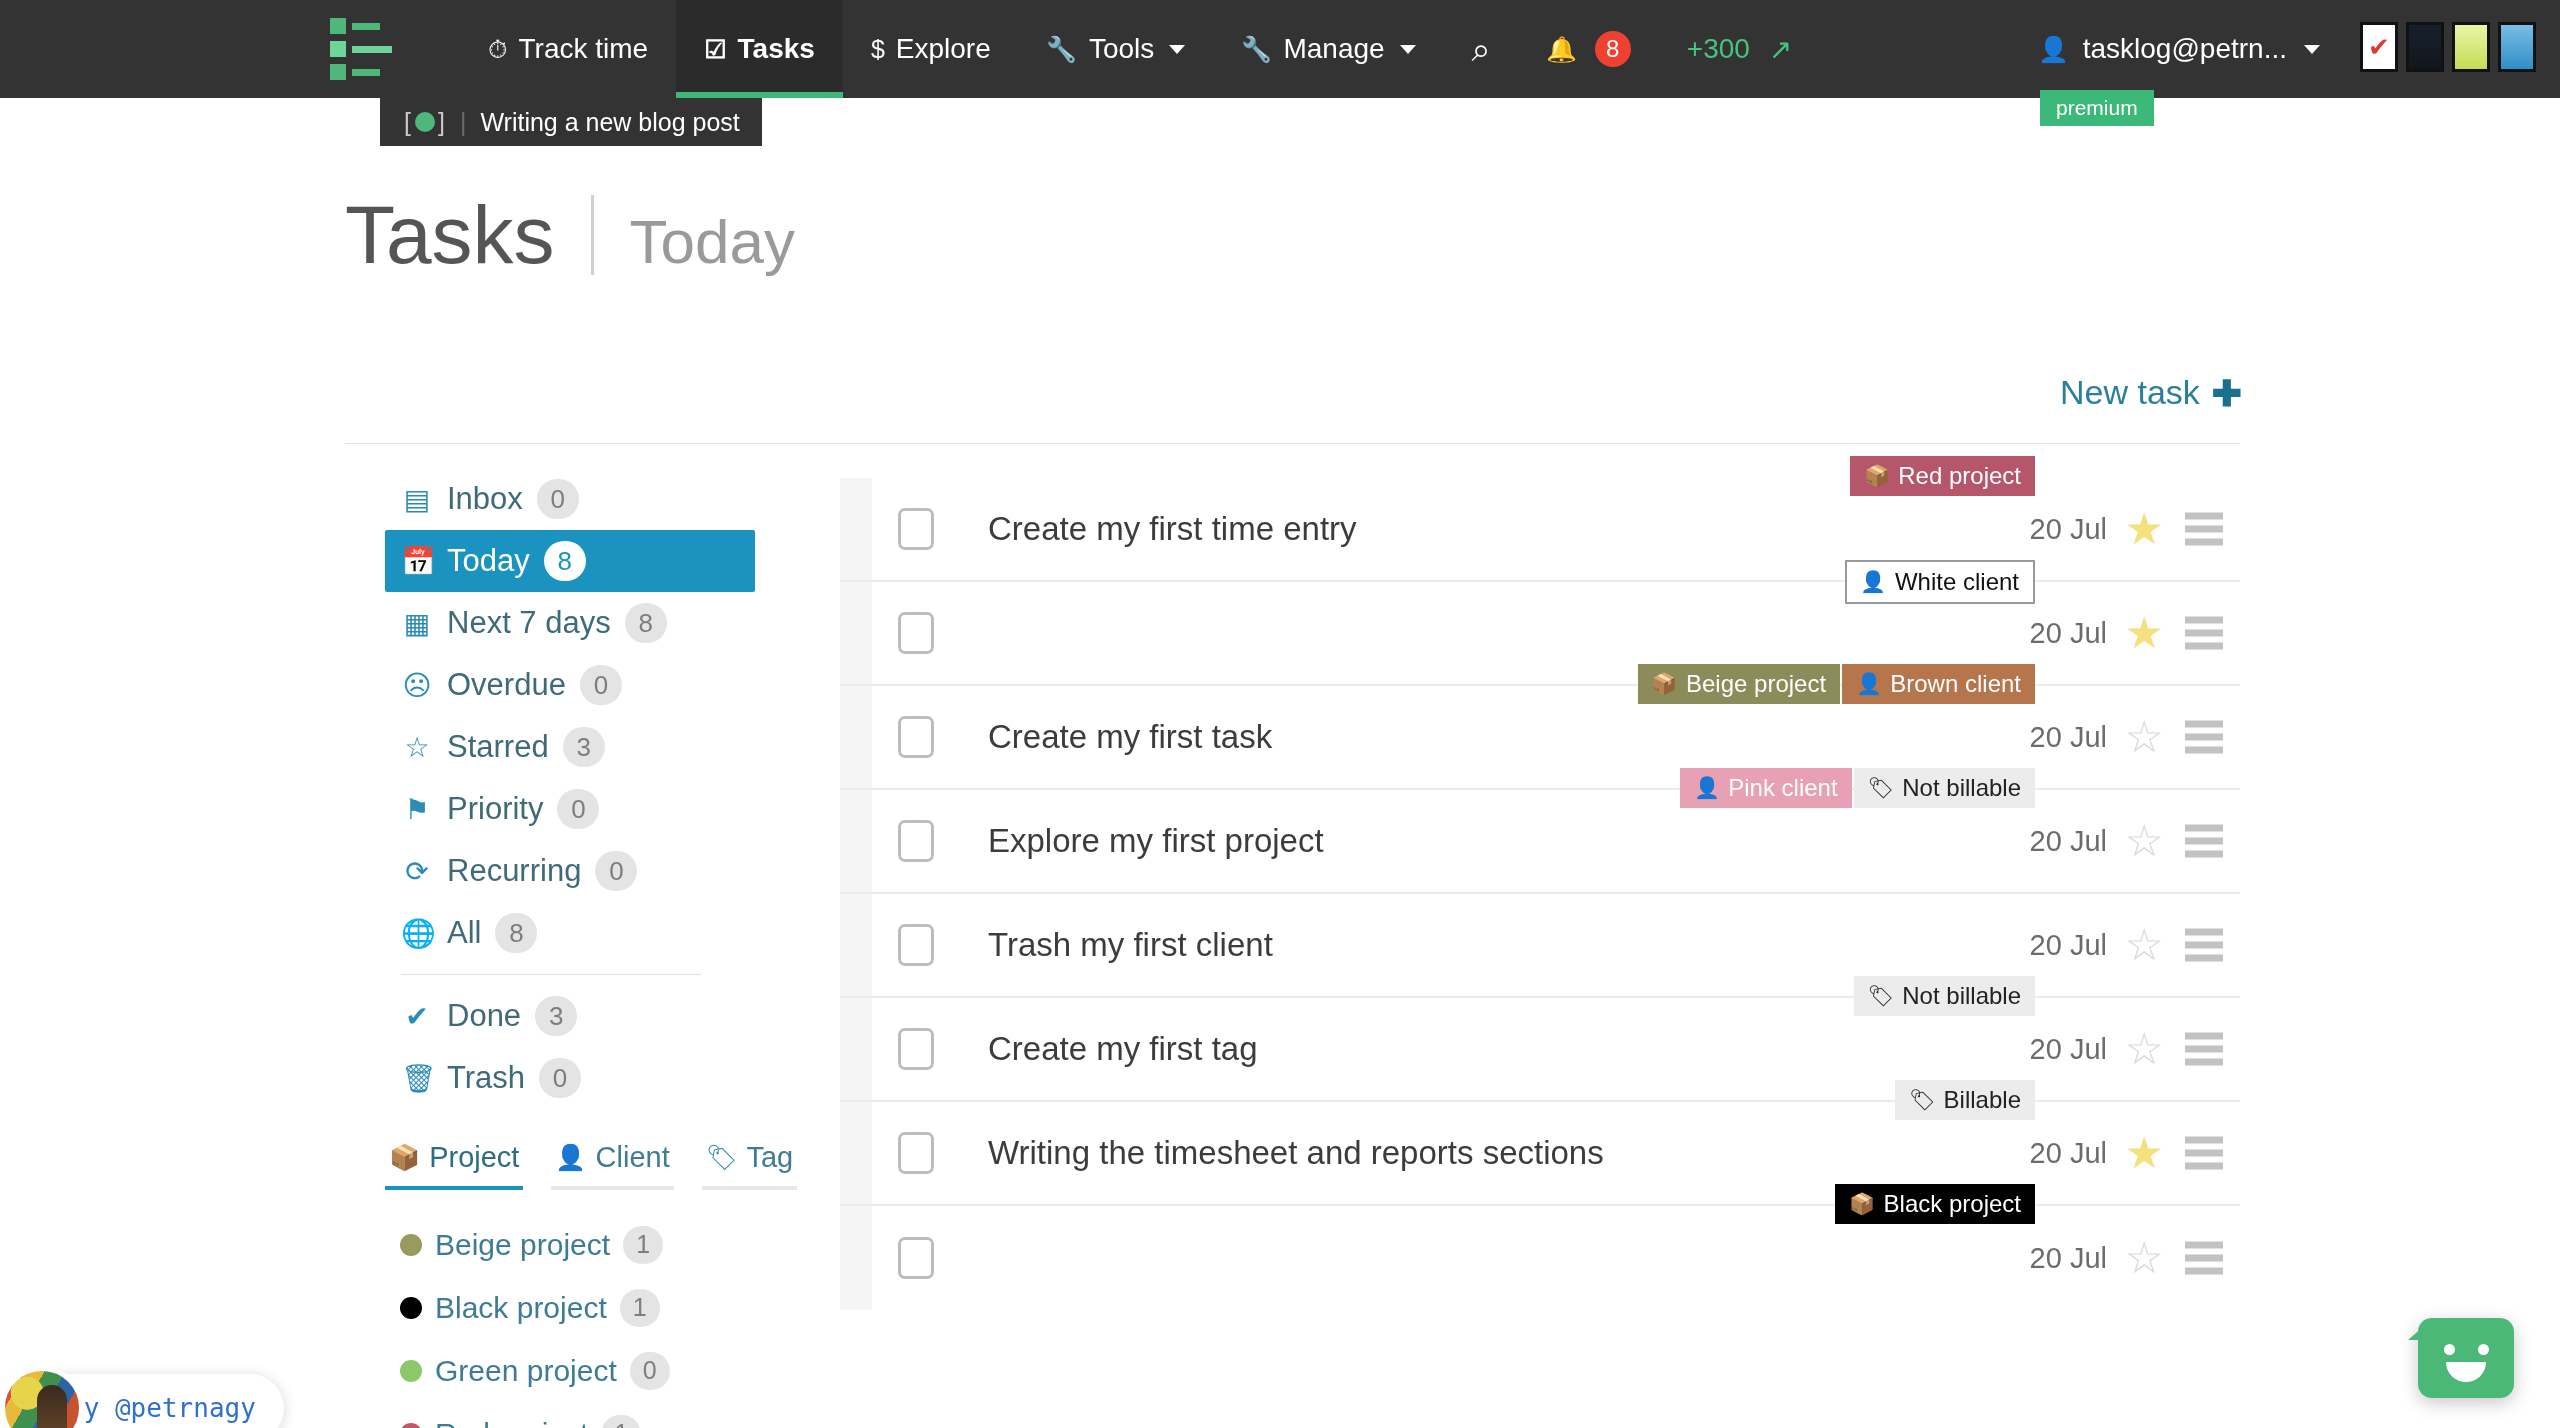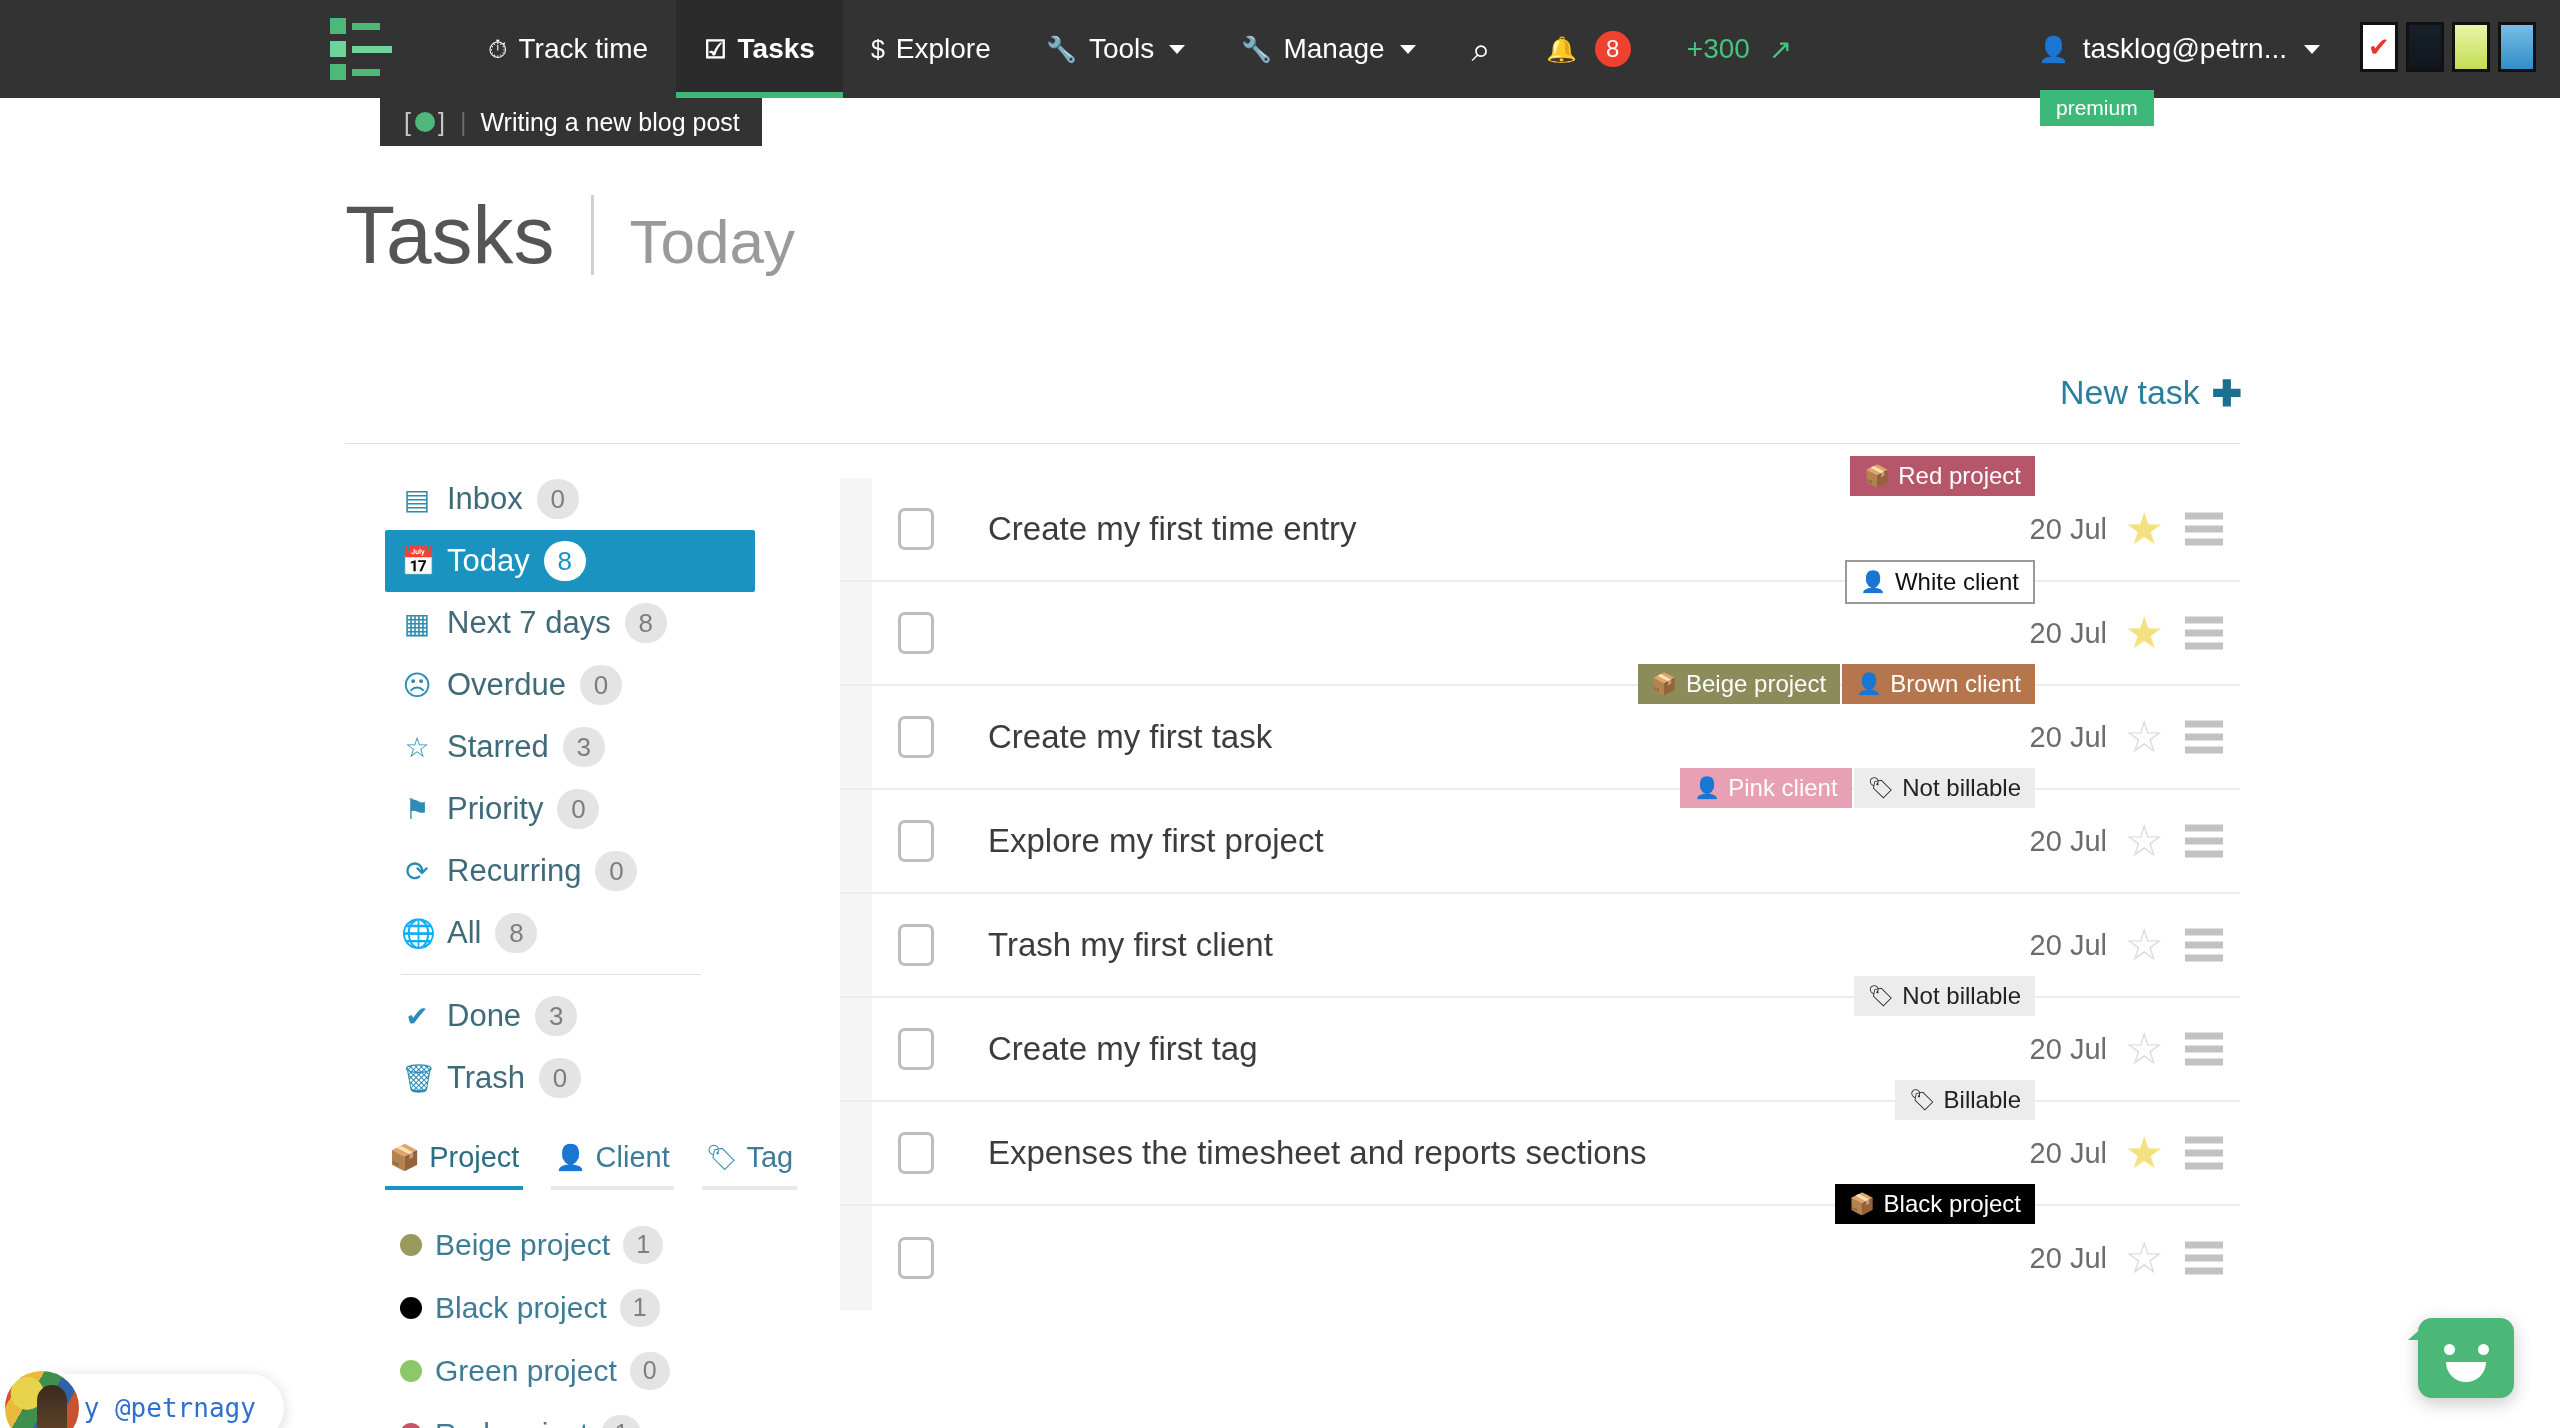--- a/index.html
+++ b/index.html
@@ -558,21 +558,21 @@
         <div class="task-star off">☆</div>
         <div class="task-menu">
           <i></i>
           <i></i>
           <i></i>
         </div>
       </div>
       <div class="task-row">
         <div class="row-handle"></div>
         <div class="task-cb"></div>
-        <div class="task-name">Expenses the timesheet and reports sections</div>
+        <div class="task-name">Writing the timesheet and reports sections</div>
         <div class="badges">
           <span class="badge" style="background: rgb(236, 236, 236); color: rgb(34, 34, 34);">
             <span class="b-ico">🏷</span>
             <span>Billable</span>
           </span>
         </div>
         <div class="task-date">20 Jul</div>
         <div class="task-star on">★</div>
         <div class="task-menu">
           <i></i>

